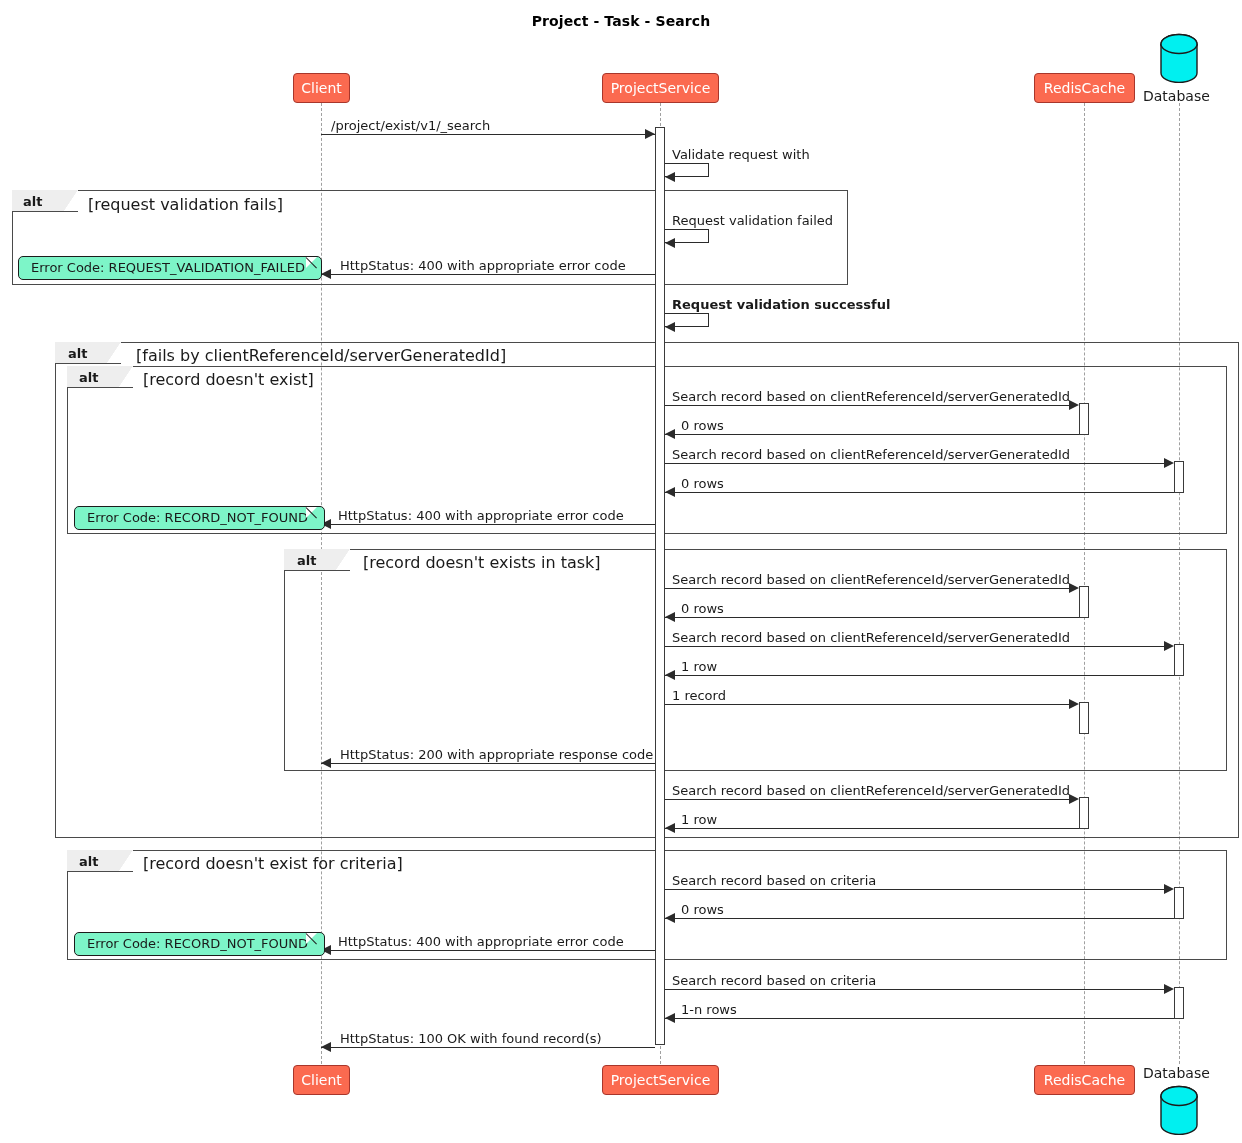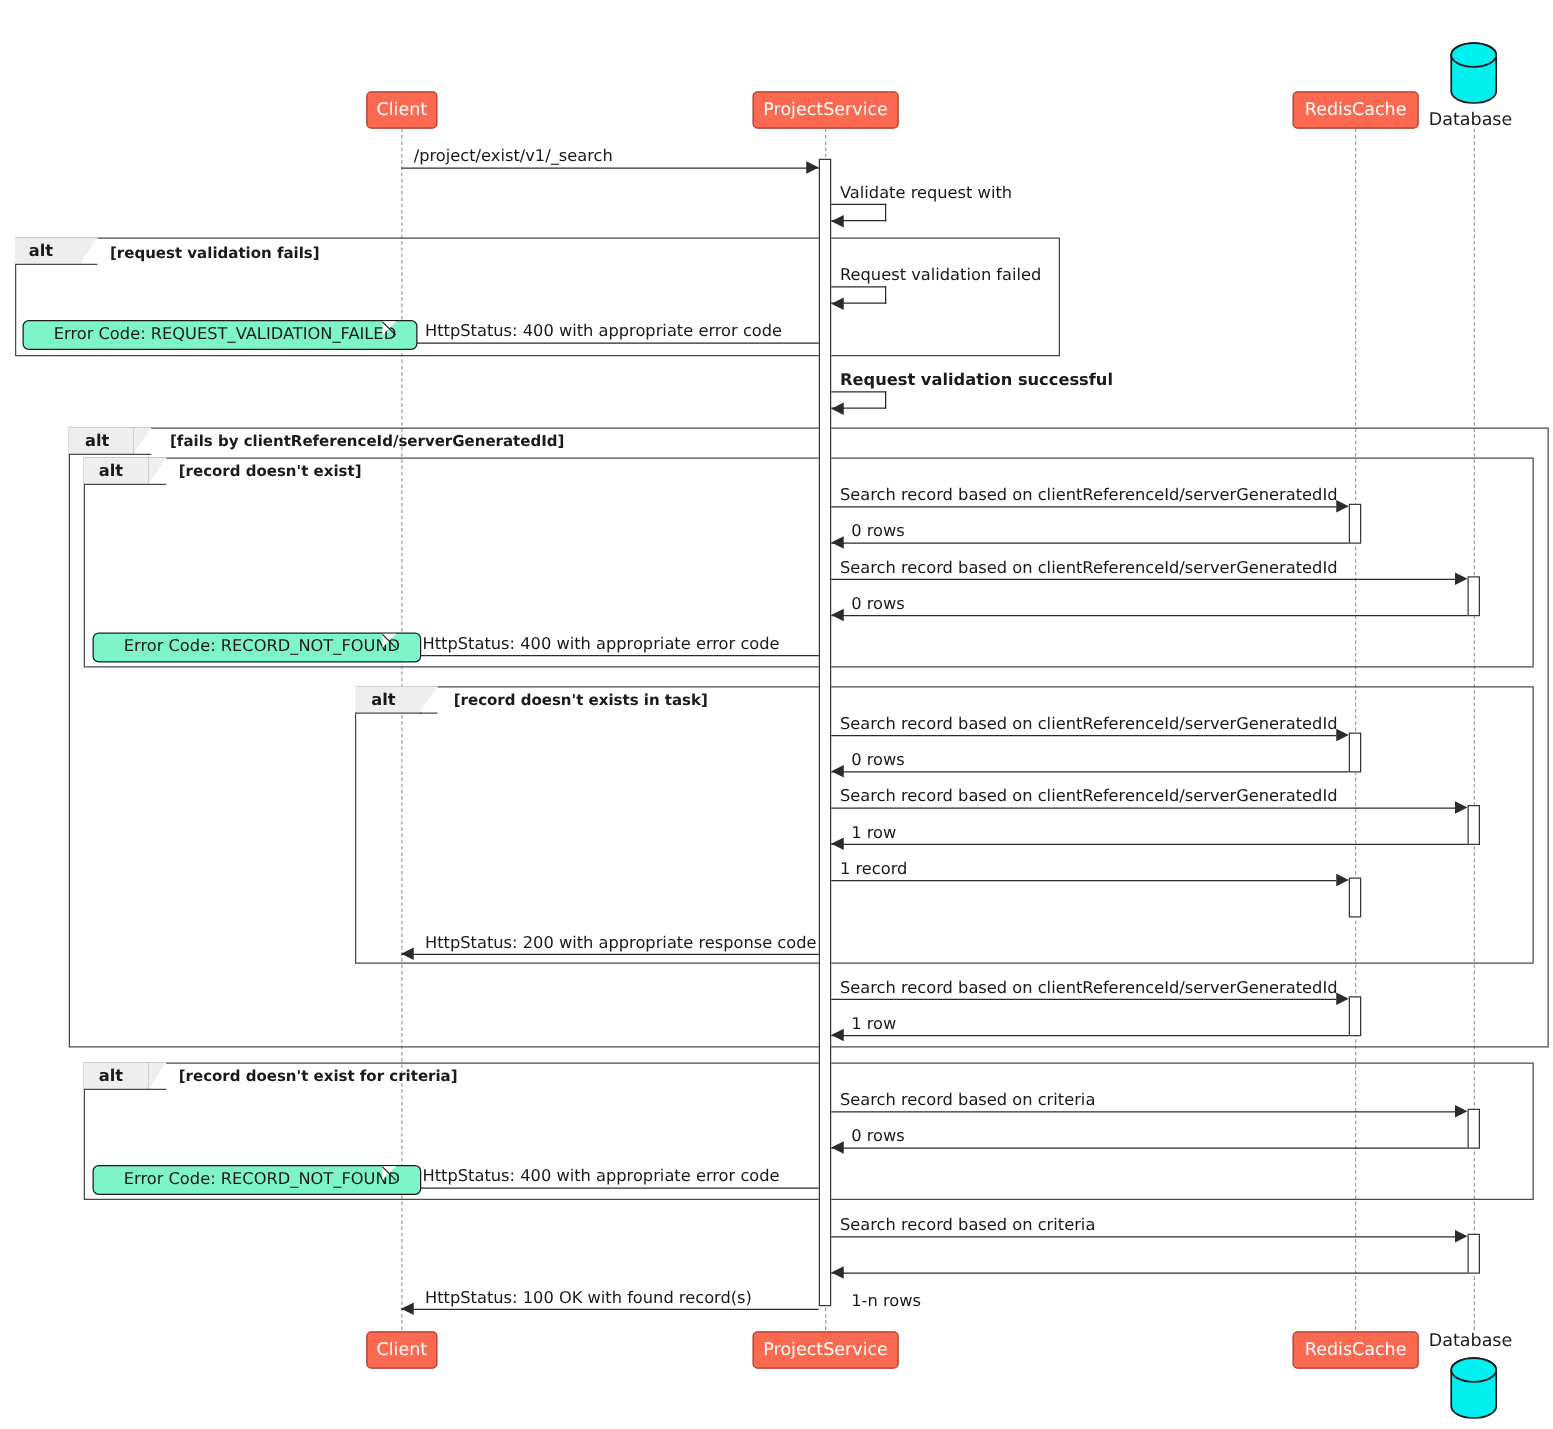--- a/index.html
+++ b/index.html
@@ -120,38 +120,38 @@
     border-top-right-radius: 0;
   }
   .alt-tab-inner {
     position: absolute;
     font-size: 13px;
     font-weight: bold;
     color: #1a1a1a;
   }
   .alt-cond {
     position: absolute;
-    font-size: 12px;
-    font-weight: bold;
+    font-size: 16px;
+    font-weight: normal;
     color: #1a1a1a;
     white-space: nowrap;
   }
   
   .note {
     position: absolute;
     box-sizing: border-box;
     background: #7DF5C8;
     border: 1.4px solid #1c1c1c;
     border-radius: 5px;
     font-size: 13px;
     color: #1a1a1a;
     white-space: nowrap;
     height: 24px;
     line-height: 22px;
-    padding-left: 24px;
+    padding-left: 12px;
     padding-right: 16px;
   }
   .note-fold {
     position: absolute;
     width: 0;
     height: 0;
     border-left: 11px solid #ffffff;
     border-bottom: 11px solid transparent;
   }
   .note-fold-line {
@@ -161,20 +161,21 @@
     border-top: 1.4px solid #1c1c1c;
     transform-origin: left center;
     transform: rotate(45deg);
   }
 </style>
 </head>
 <body>
 
 <div id="diagram">
 
+  <div class="title">Project - Task - Search</div>
 
   <div class="lifeline" style="left:321px; top:103px; height:961px;"></div>
   <div class="lifeline" style="left:660px; top:103px; height:961px;"></div>
   <div class="lifeline" style="left:1084px; top:103px; height:961px;"></div>
   <div class="lifeline" style="left:1179px; top:103px; height:961px;"></div>
 
   <div class="alt-frame" style="left:12px; top:190px; width:836px; height:95px;"></div>
   <div class="alt-tab" style="left:12px; top:190px; width:52px;"></div>
   <div class="alt-tab" style="left:64px; top:190px; width:14px; border-right:none; background:linear-gradient(to bottom right, #EEEEEE 49%, #ffffff 50%);"></div>
   <div class="alt-tab-inner" style="left:23px; top:194px;">alt</div>
@@ -295,21 +296,21 @@
   <div class="arrow-head arrow-left" style="left:665px; top:913px;"></div>
 
   <div class="msg-label" style="left:338px; top:934px;">HttpStatus: 400 with appropriate error code</div>
   <div class="msg-line" style="left:321px; top:950px; width:334px;"></div>
   <div class="arrow-head arrow-left" style="left:321px; top:945px;"></div>
 
   <div class="msg-label" style="left:672px; top:973px;">Search record based on criteria</div>
   <div class="msg-line" style="left:665px; top:989px; width:499px;"></div>
   <div class="arrow-head arrow-right" style="left:1164px; top:984px;"></div>
 
-  <div class="msg-label" style="left:681px; top:1002px;margin-top:32px;">1-n rows</div>
+  <div class="msg-label" style="left:681px; top:1002px;">1-n rows</div>
   <div class="msg-line" style="left:665px; top:1018px; width:509px;"></div>
   <div class="arrow-head arrow-left" style="left:665px; top:1013px;"></div>
 
   <div class="msg-label" style="left:340px; top:1031px;">HttpStatus: 100 OK with found record(s)</div>
   <div class="msg-line" style="left:321px; top:1047px; width:334px;"></div>
   <div class="arrow-head arrow-left" style="left:321px; top:1042px;"></div>
 
   <div class="note" style="left:18px; top:256px;">Error Code: REQUEST_VALIDATION_FAILED</div>
   <div class="note-fold" style="left:306px; top:257px;"></div>
   <div class="note-fold-line" style="left:306px; top:257px;"></div>

